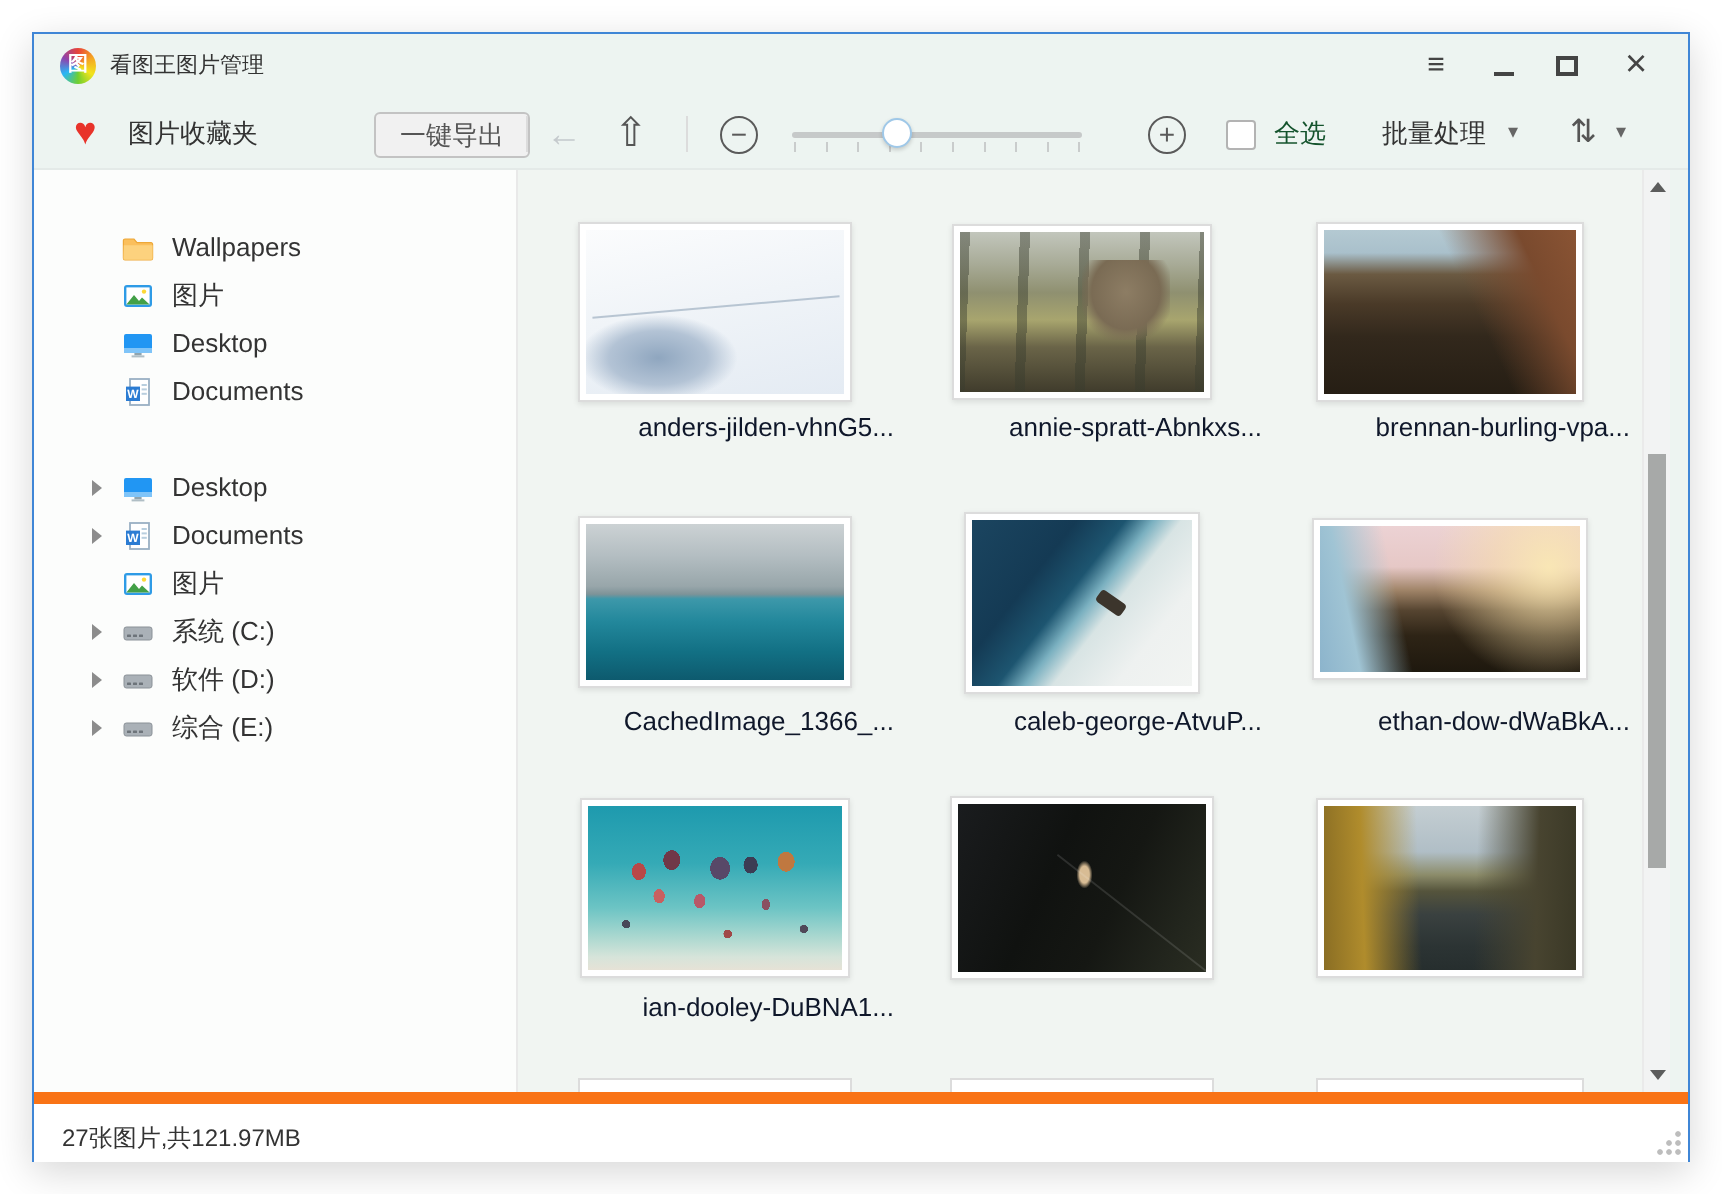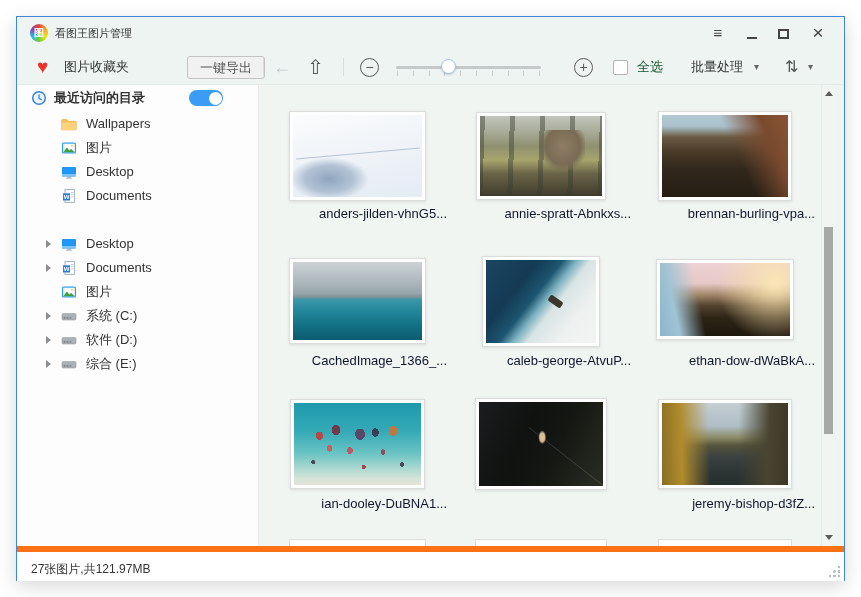--- a/index.html
+++ b/index.html
@@ -183,28 +183,20 @@
     <span class="tb-batch">批量处理</span>
     <span class="tb-caret caret1">▾</span>
     <span class="tb-sort">⇅</span>
     <span class="tb-caret caret2">▾</span>
   </div>
 
   <div class="main">
 
     <div class="sidebar">
 
-      <div class="srow hdr" style="top:1px">
-        <svg viewBox="0 0 16 16">
-            <circle cx="8" cy="8" r="6.3" fill="#eaf4fd" stroke="#3b82d4" stroke-width="1.5"></circle>
-            <path d="M8 4.8 V8.2 L10.3 9.6" stroke="#3b82d4" stroke-width="1.3" fill="none" stroke-linecap="round"></path>
-          </svg>
-        <span class="txt">最近访问的目录</span>
-        <div class="toggle"></div>
-      </div>
 
       <div class="srow child" style="top:27px">
         <svg viewBox="0 0 16 16">
             <path d="M1.5 3.5h4.5l1.5 1.8h7a.8.8 0 0 1 .8.8v7a.8.8 0 0 1-.8.8h-13a.8.8 0 0 1-.8-.8V4.3a.8.8 0 0 1 .8-.8z" fill="#fbbf5c" stroke="#eda838" stroke-width="0.6"></path>
             <path d="M.9 6.6h14.4v6.5a.8.8 0 0 1-.8.8h-13a.8.8 0 0 1-.8-.8z" fill="#fdd27e"></path>
           </svg>
         <span class="txt">Wallpapers</span>
       </div>
       <div class="srow child" style="top:51px">
         <svg viewBox="0 0 16 16">
@@ -329,21 +321,20 @@
           <div class="photo p9"></div>
         </div>
 
       <div class="flabel lab1 lr1">anders-jilden-vhnG5...</div>
       <div class="flabel lab2 lr1">annie-spratt-Abnkxs...</div>
       <div class="flabel lab3 lr1">brennan-burling-vpa...</div>
       <div class="flabel lab1 lr2">CachedImage_1366_...</div>
       <div class="flabel lab2 lr2">caleb-george-AtvuP...</div>
       <div class="flabel lab3 lr2">ethan-dow-dWaBkA...</div>
       <div class="flabel lab1 lr3">ian-dooley-DuBNA1...</div>
-      <div class="flabel lab3 lr3">jeremy-bishop-d3fZ...</div>
 
       <div class="sliver sv1"></div>
       <div class="sliver sv2"></div>
       <div class="sliver sv3"></div>
     </div>
 
     <div class="scrollbar">
       <div class="sb-up"></div>
       <div class="sb-thumb"></div>
       <div class="sb-down"></div>

